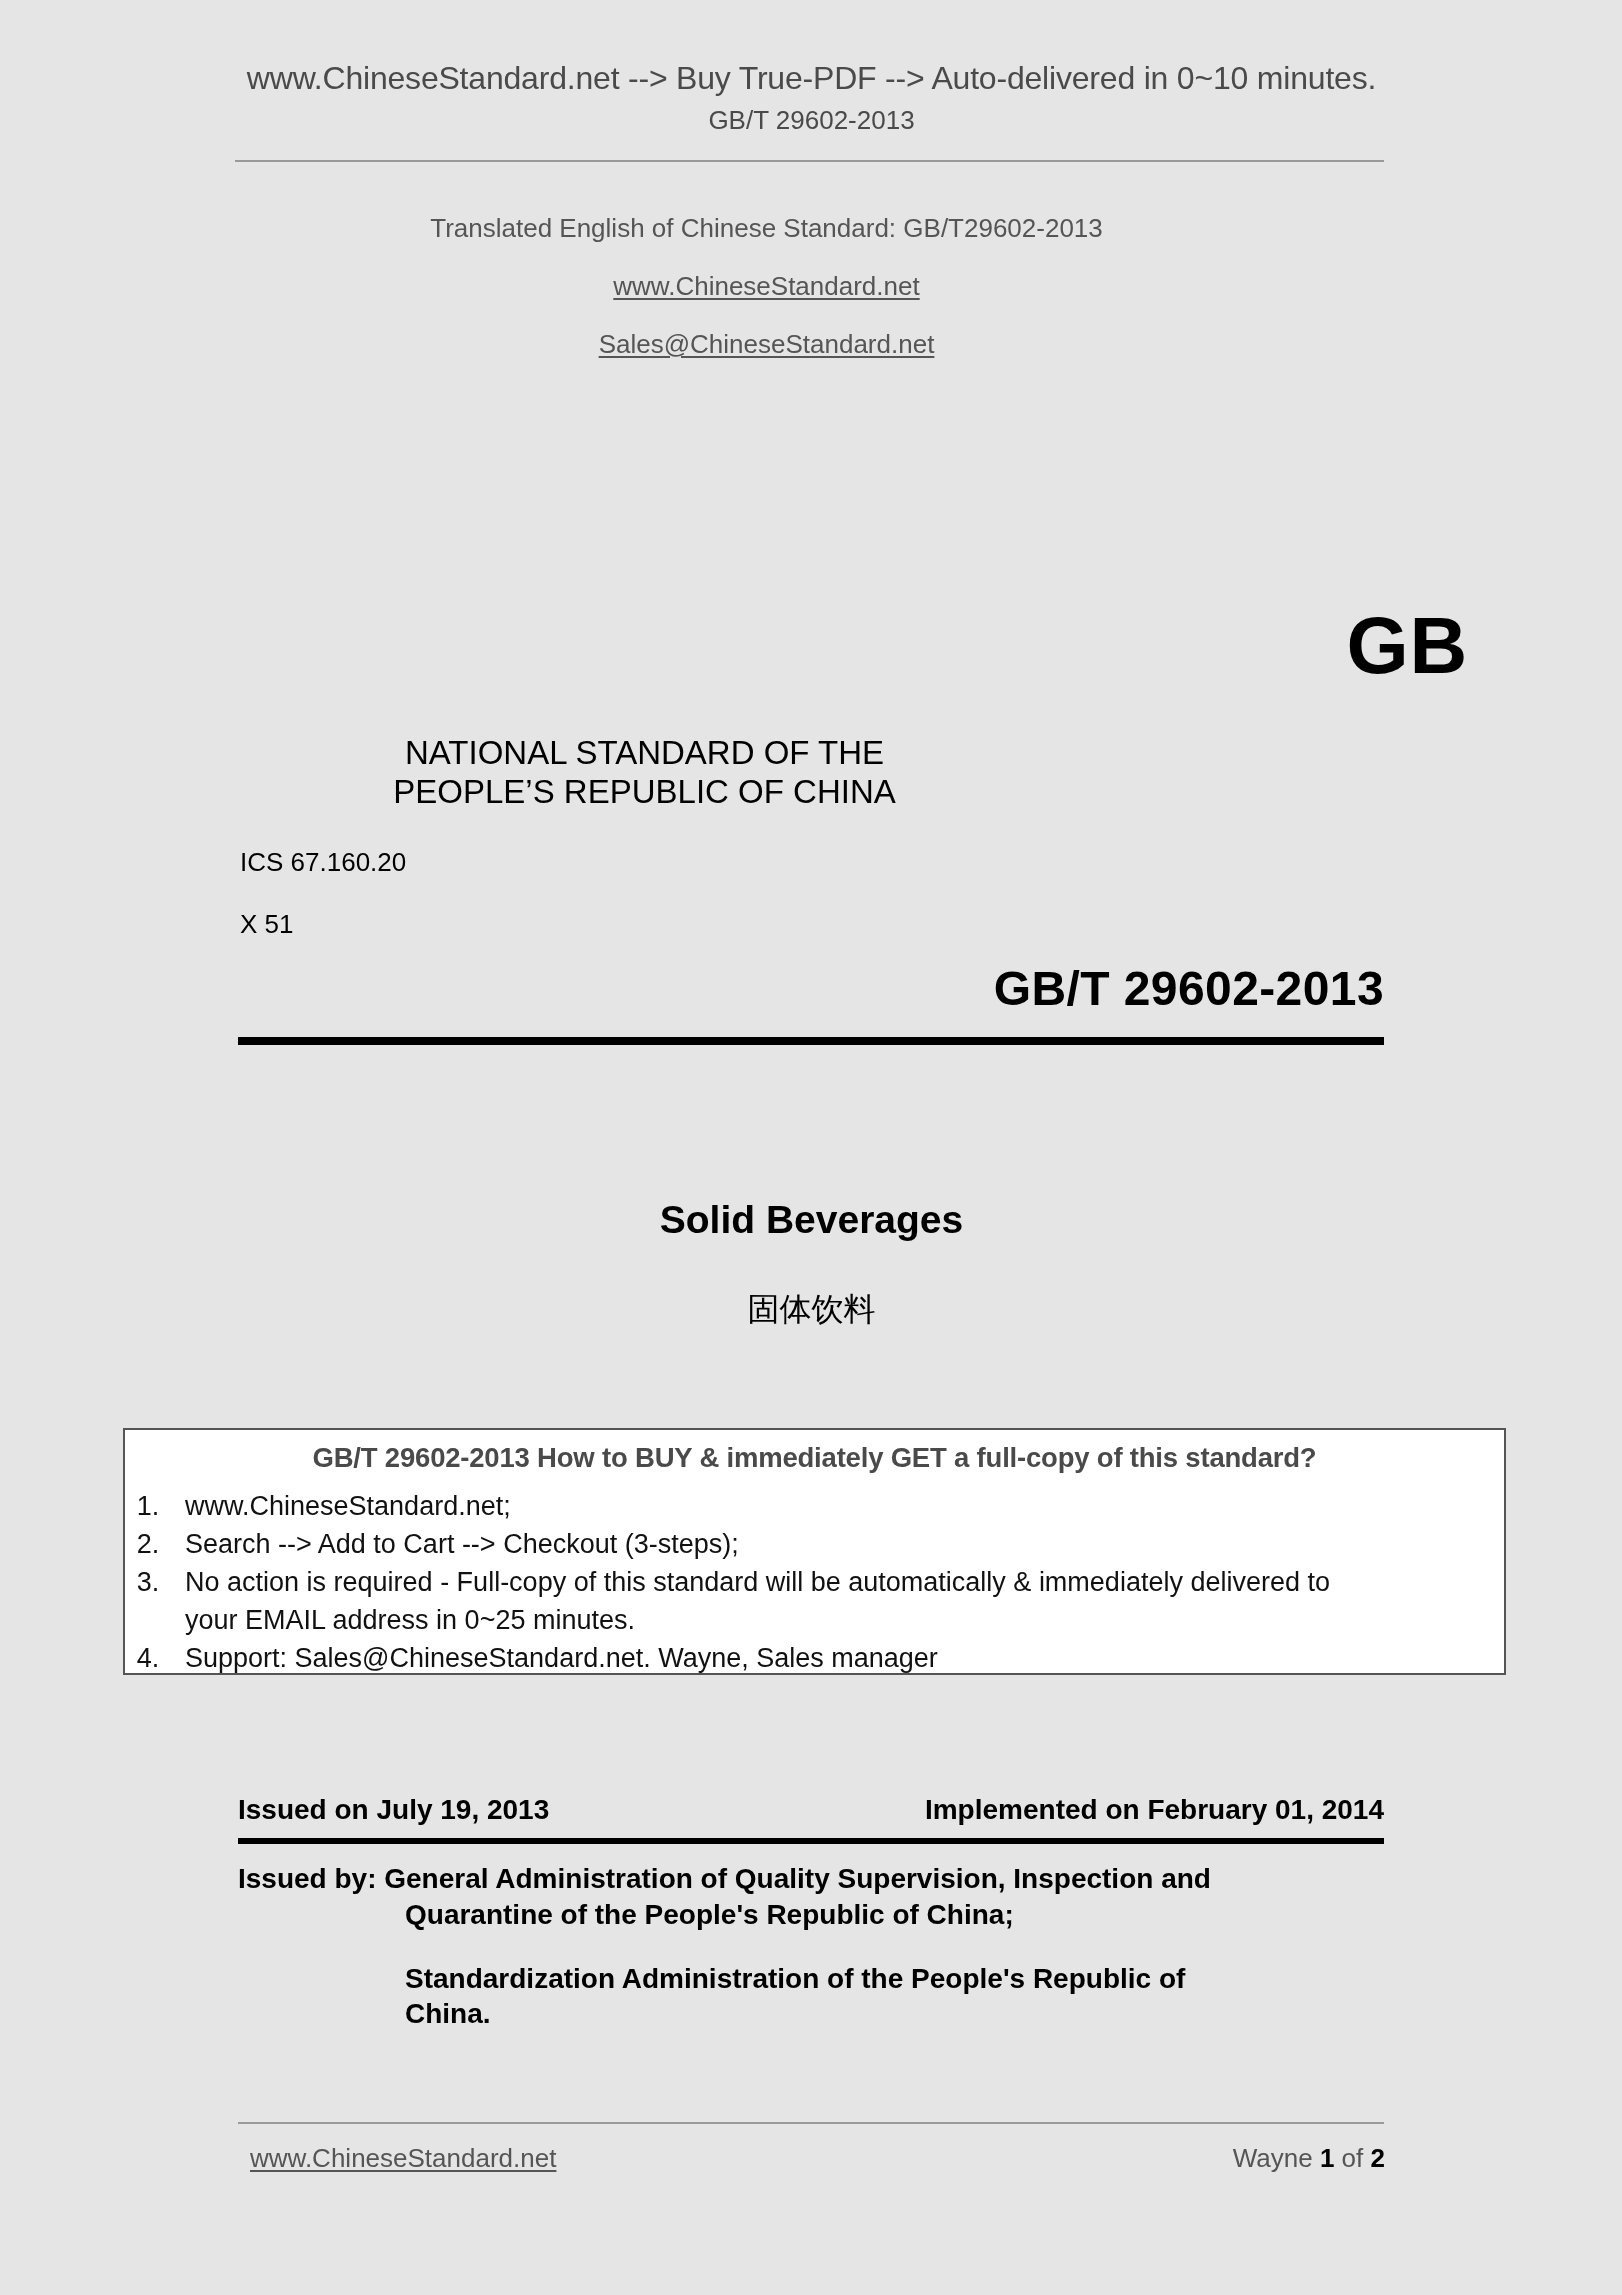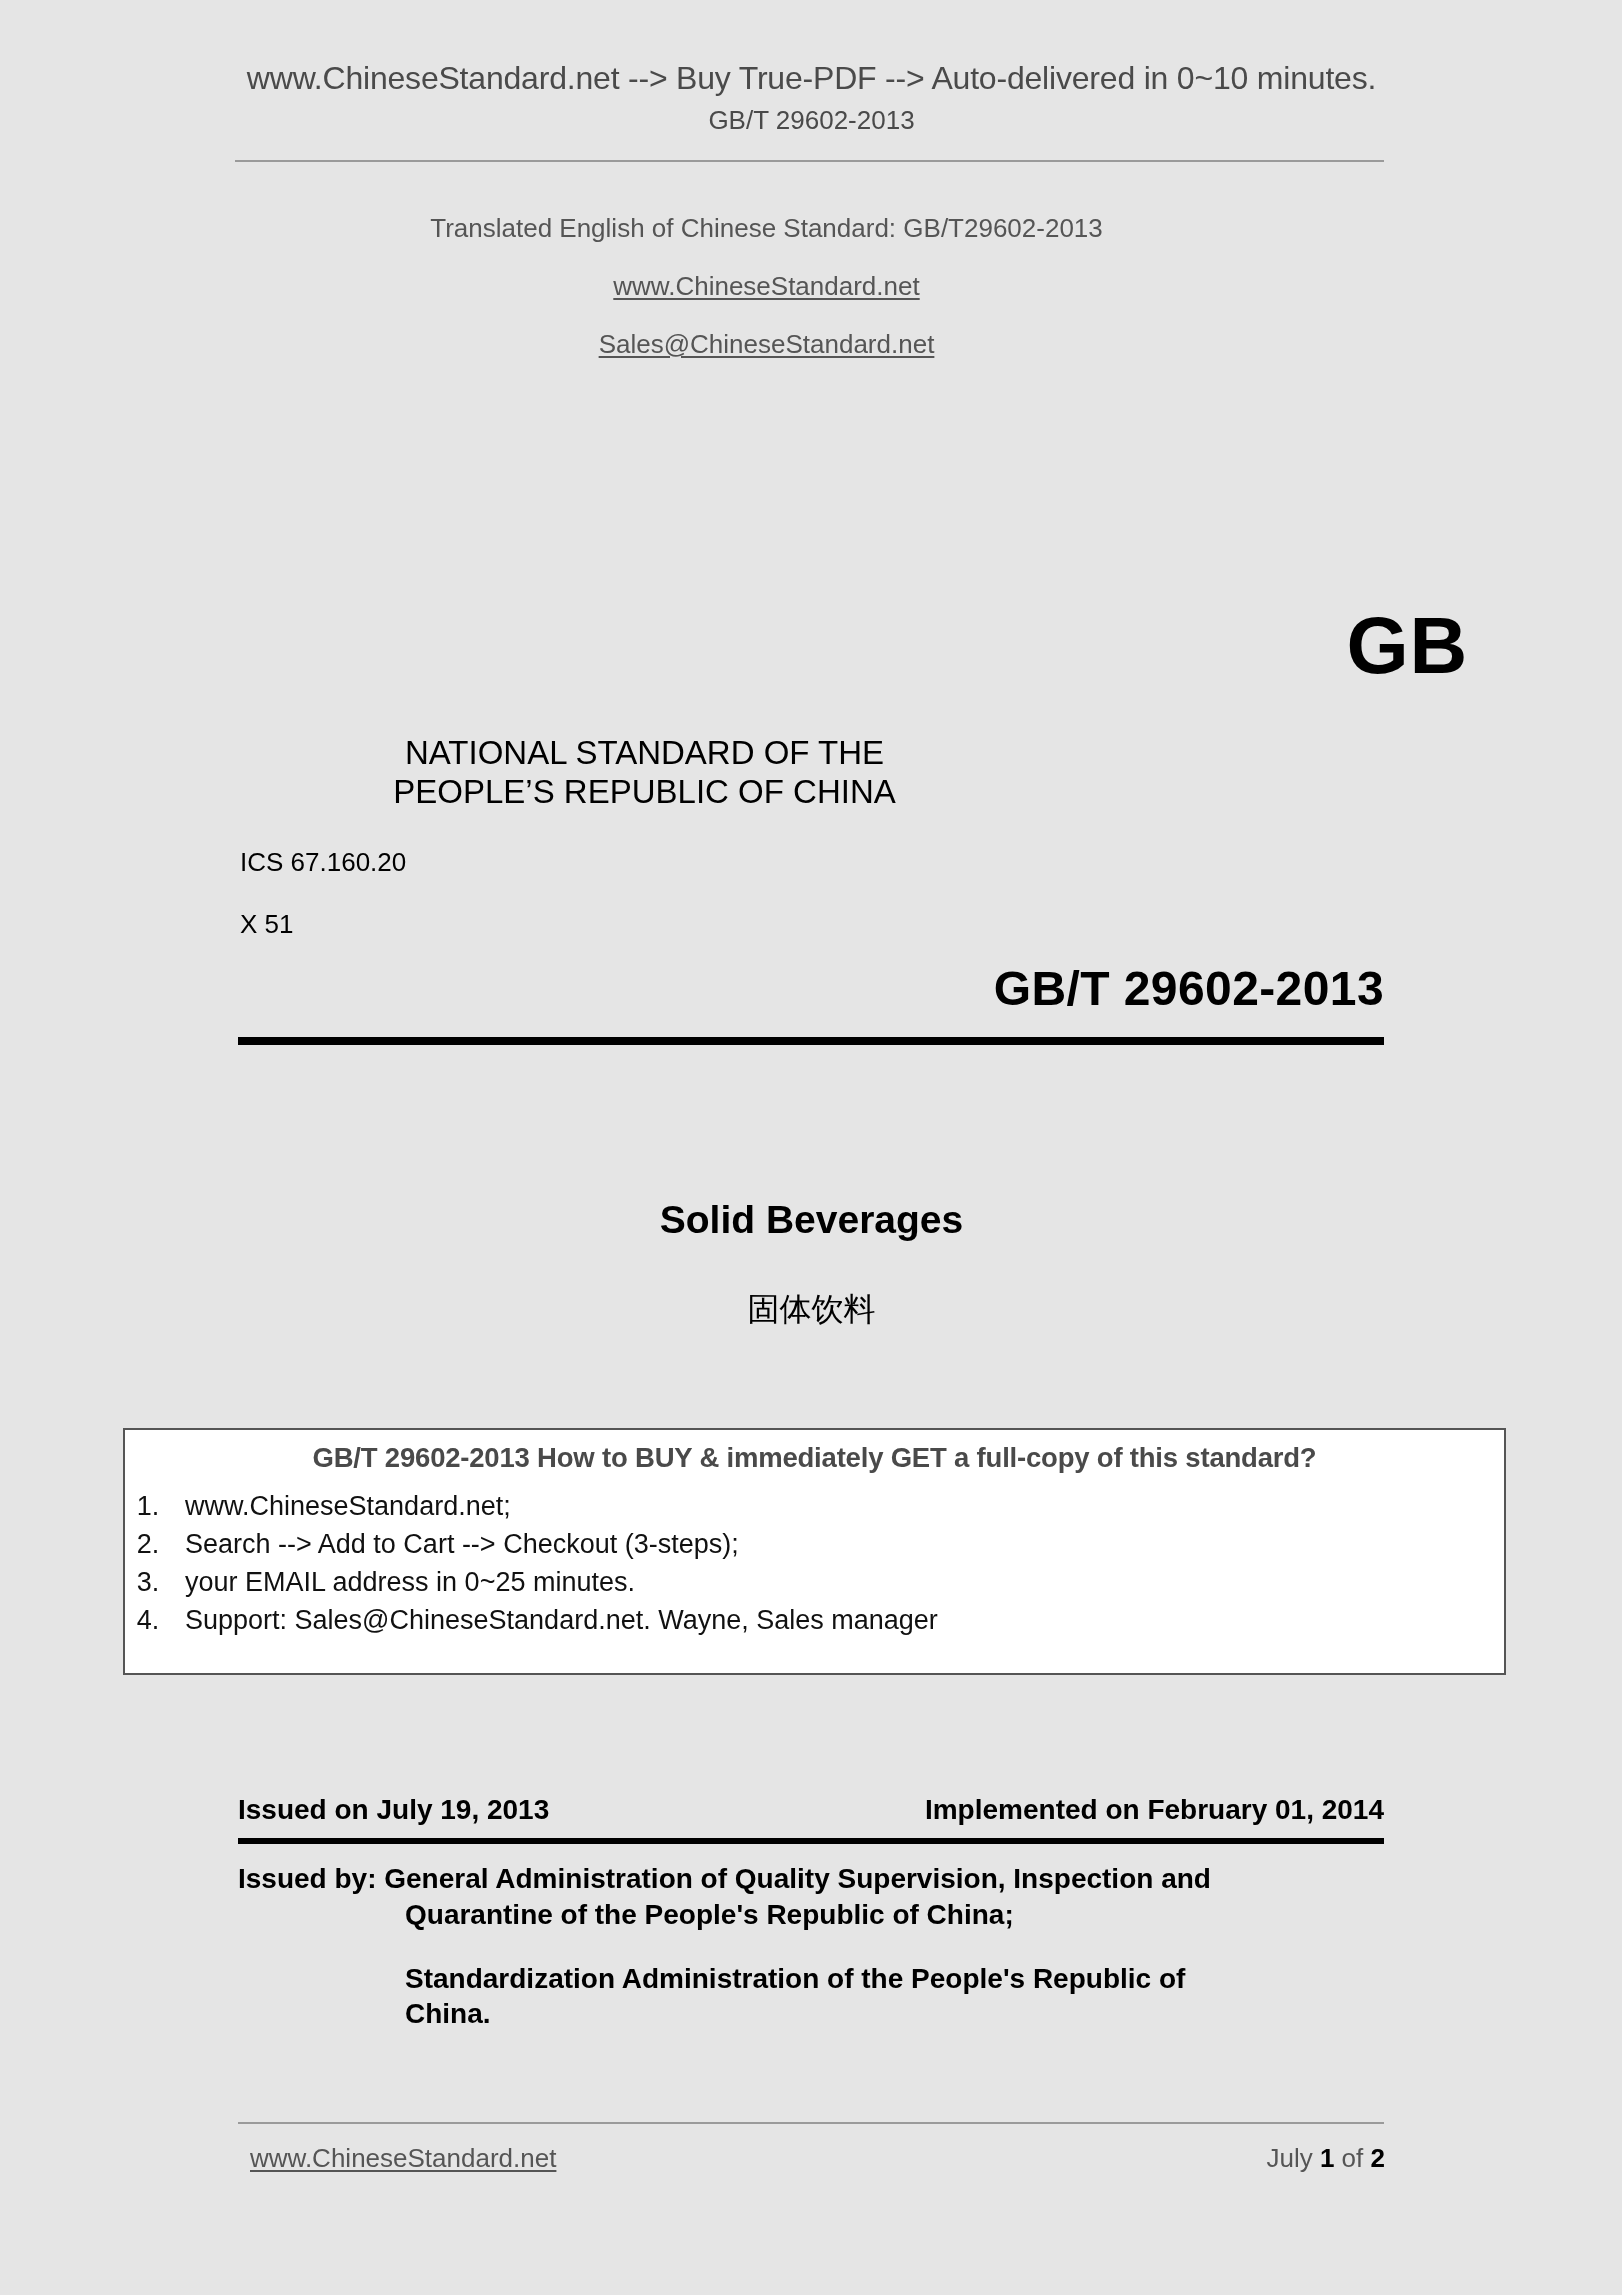--- a/index.html
+++ b/index.html
@@ -309,37 +309,37 @@
   <div class="rule-thick-1"></div>
 
   <div class="title-en">Solid Beverages</div>
   <div class="title-cn">固体饮料</div>
 
   <div class="buy-box">
     <div class="buy-title">GB/T 29602-2013 How to BUY &amp; immediately GET a full-copy of this standard?</div>
     <ul class="buy-list">
       <li><span class="num">1.</span><span>www.ChineseStandard.net;</span></li>
       <li><span class="num">2.</span><span>Search --&gt; Add to Cart --&gt; Checkout (3-steps);</span></li>
-      <li><span class="num">3.</span></li>
+      <li><span class="num">3.</span><span>No action is required  - Full-copy of this standard will be automatically &amp; immediately delivered to</span></li>
       <li><span class="num"></span><span>your EMAIL address in 0~25 minutes.</span></li>
       <li><span class="num">4.</span><span>Support: Sales@ChineseStandard.net. Wayne, Sales manager</span></li>
     </ul>
   </div>
 
   <div class="issued-row">
     <span class="left">Issued on July 19, 2013</span>
     <span class="right">Implemented on February 01, 2014</span>
   </div>
   <div class="rule-thick-2"></div>
 
   <div class="issued-by">
     <span class="lead">Issued by: General Administration of Quality Supervision, Inspection and</span>
     <span class="cont">Quarantine of the People's Republic of China;</span>
     <span class="blk2">Standardization Administration of the People's Republic of</span>
     <span class="cont">China.</span>
   </div>
 
   <div class="rule-foot"></div>
   <div class="foot-left">www.ChineseStandard.net</div>
-  <div class="foot-right"><span>July </span><b>1</b><span> of </span><b>2</b></div>
+  <div class="foot-right"><span>Wayne </span><b>1</b><span> of </span><b>2</b></div>
 
 </div>
 
 
 </body></html>

